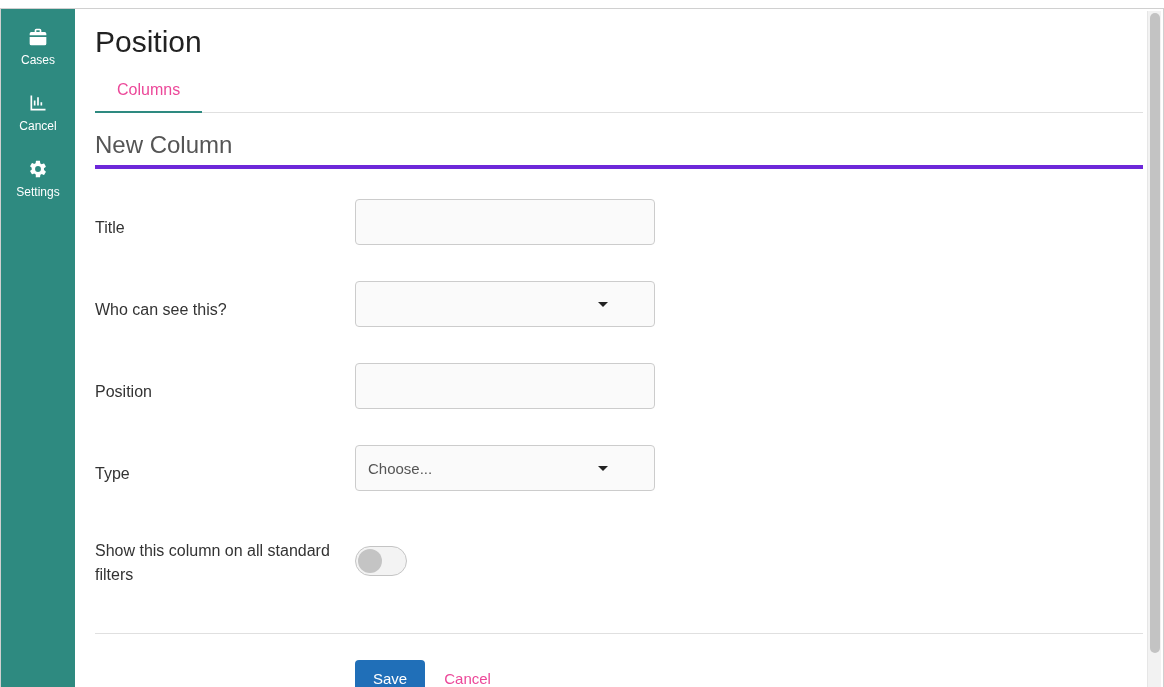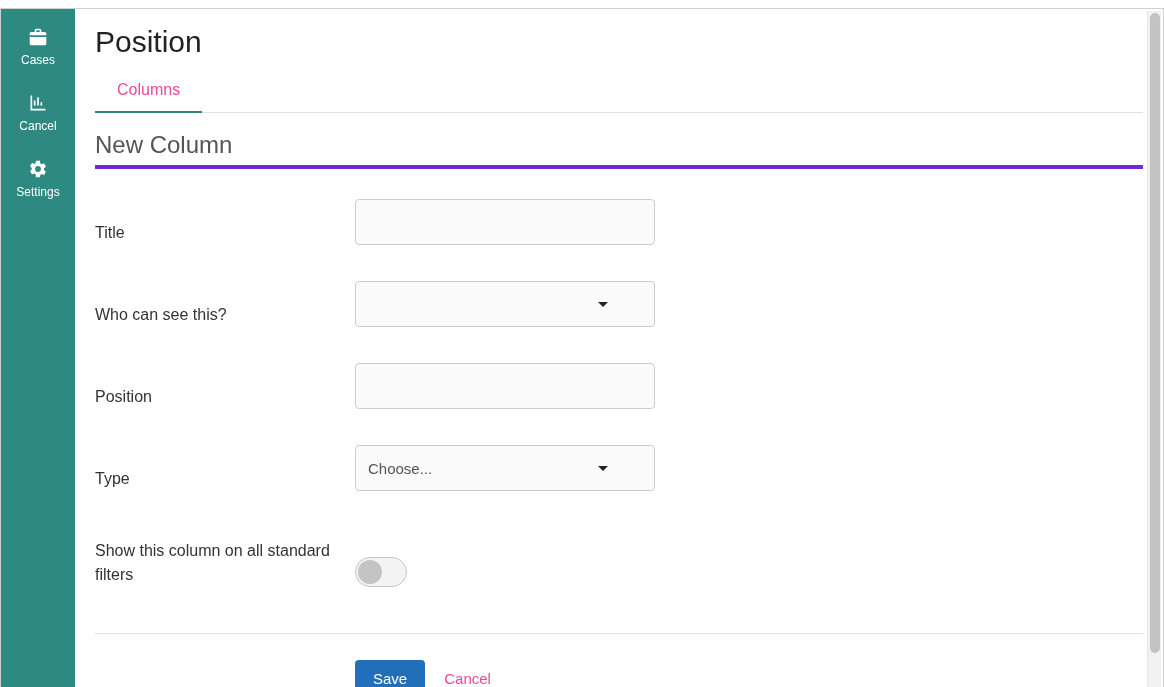--- a/index.html
+++ b/index.html
@@ -88,21 +88,21 @@
   .section-title {
     font-size: 24px;
     font-weight: 400;
     color: #555;
     border-bottom: 4px solid #6d28d9;
     padding-bottom: 6px;
     margin-bottom: 30px;
   }
   .form-row {
     display: flex;
-    align-items: flex-end;
+    align-items: center;
     margin-bottom: 36px;
   }
   .form-label {
     width: 260px;
     font-size: 16px;
     color: #333;
     padding-top: 12px;
     padding-right: 20px;
     line-height: 1.5;
   }

